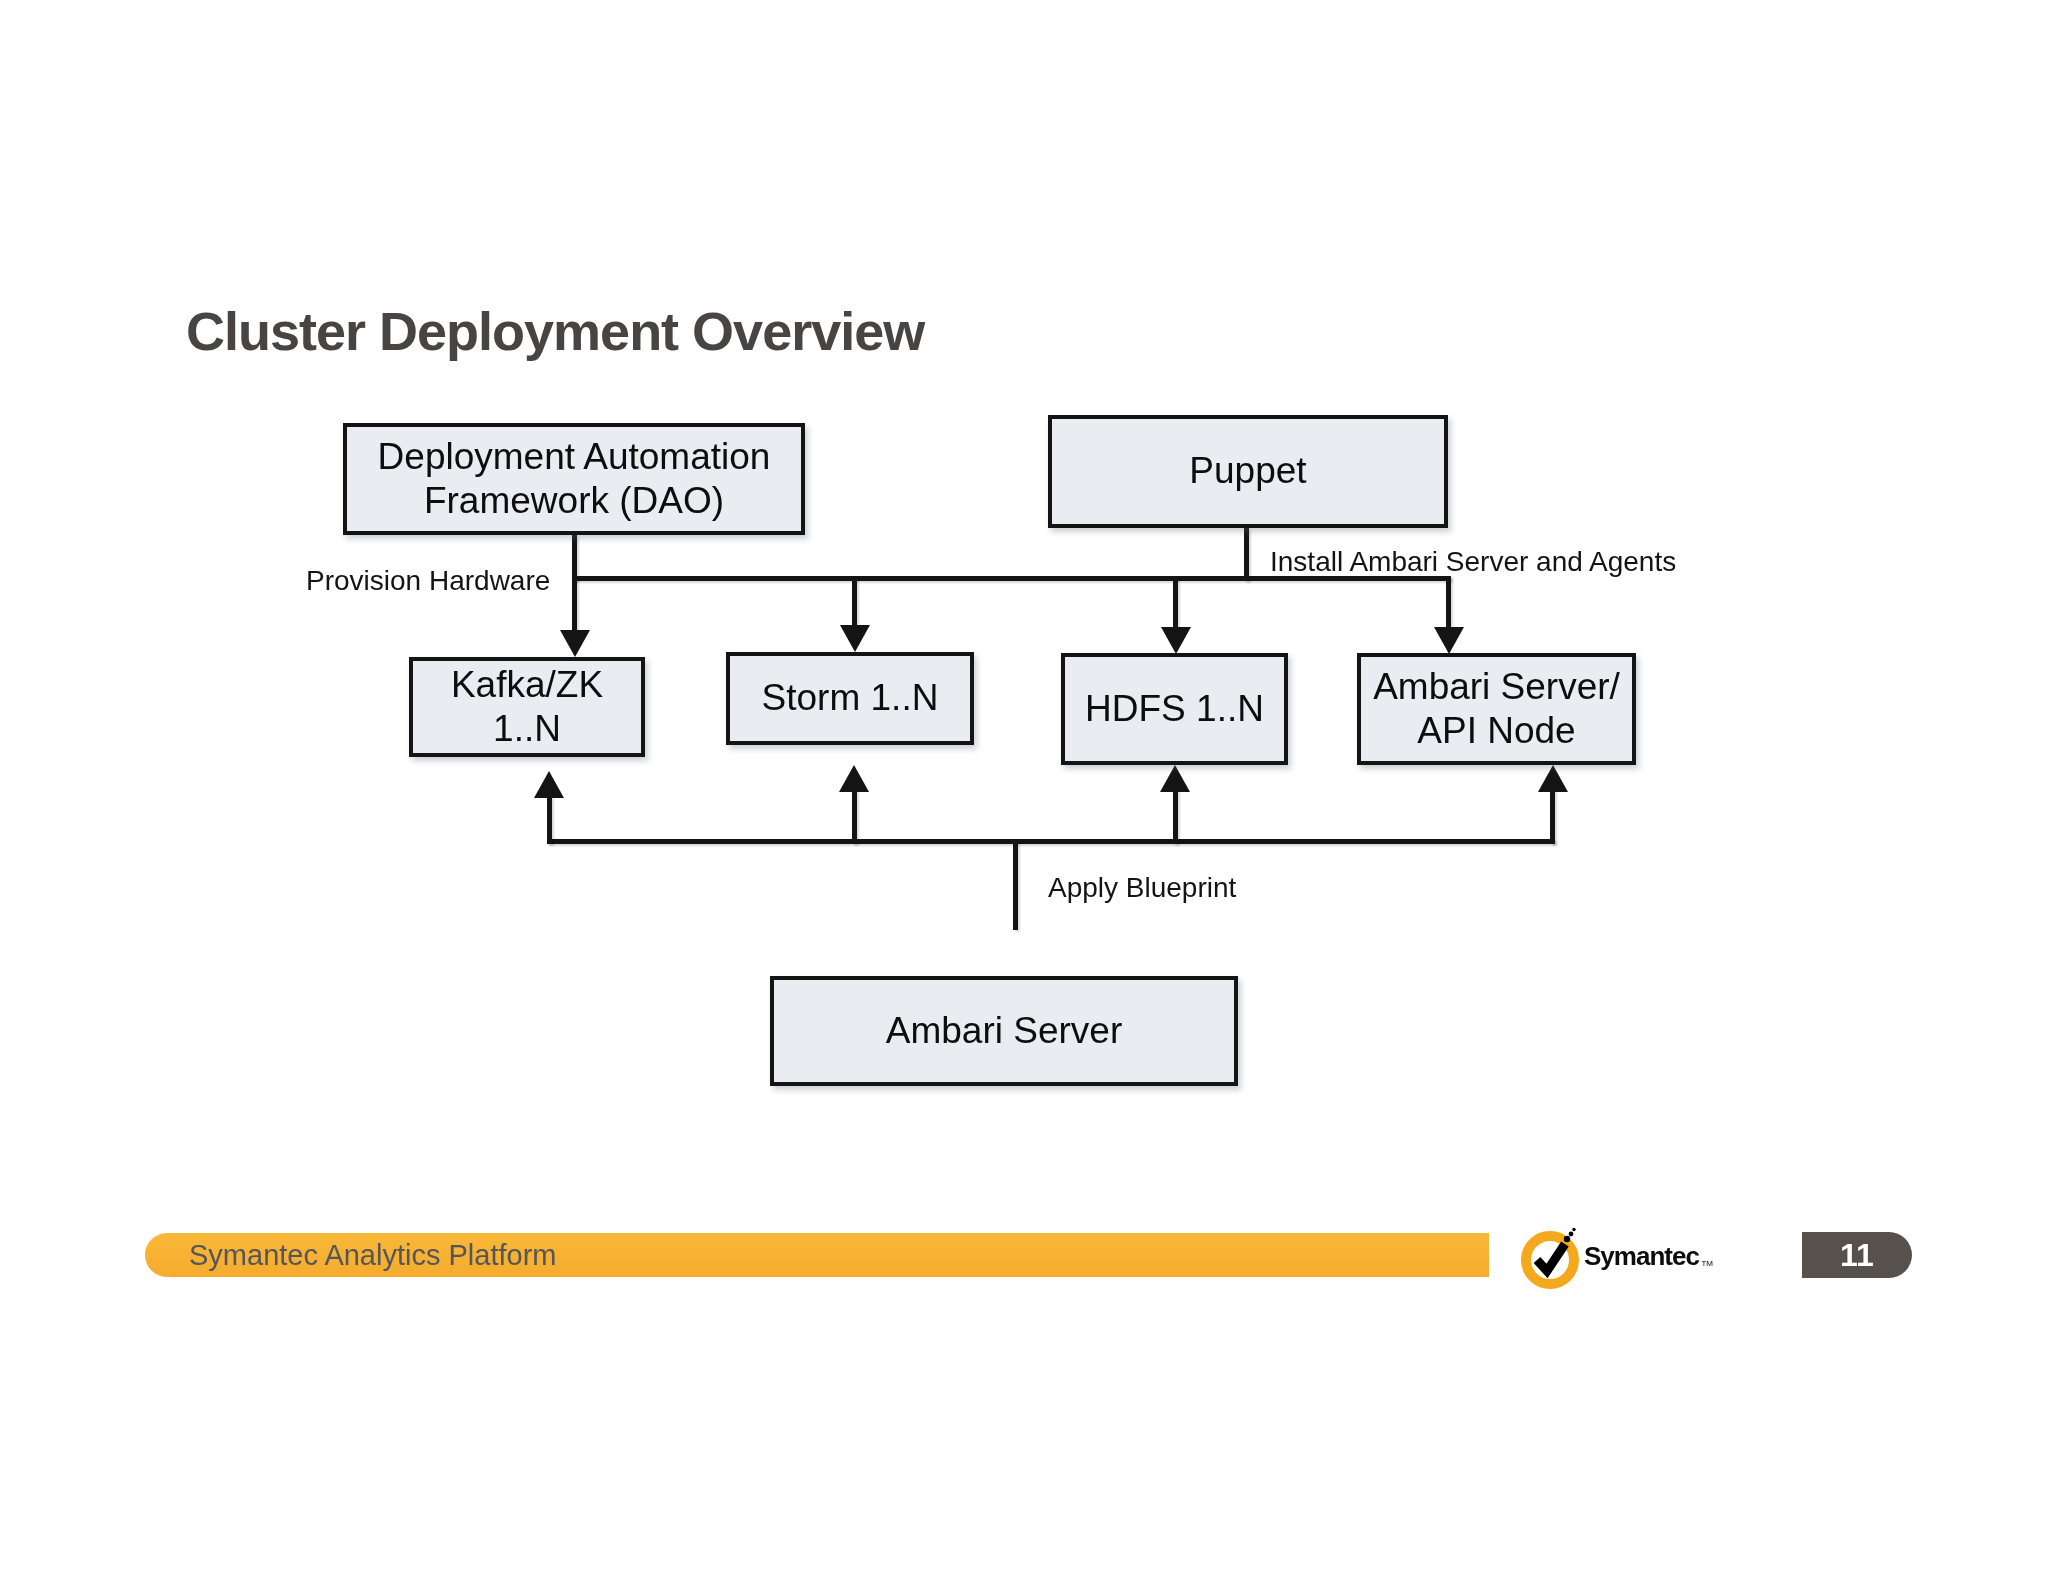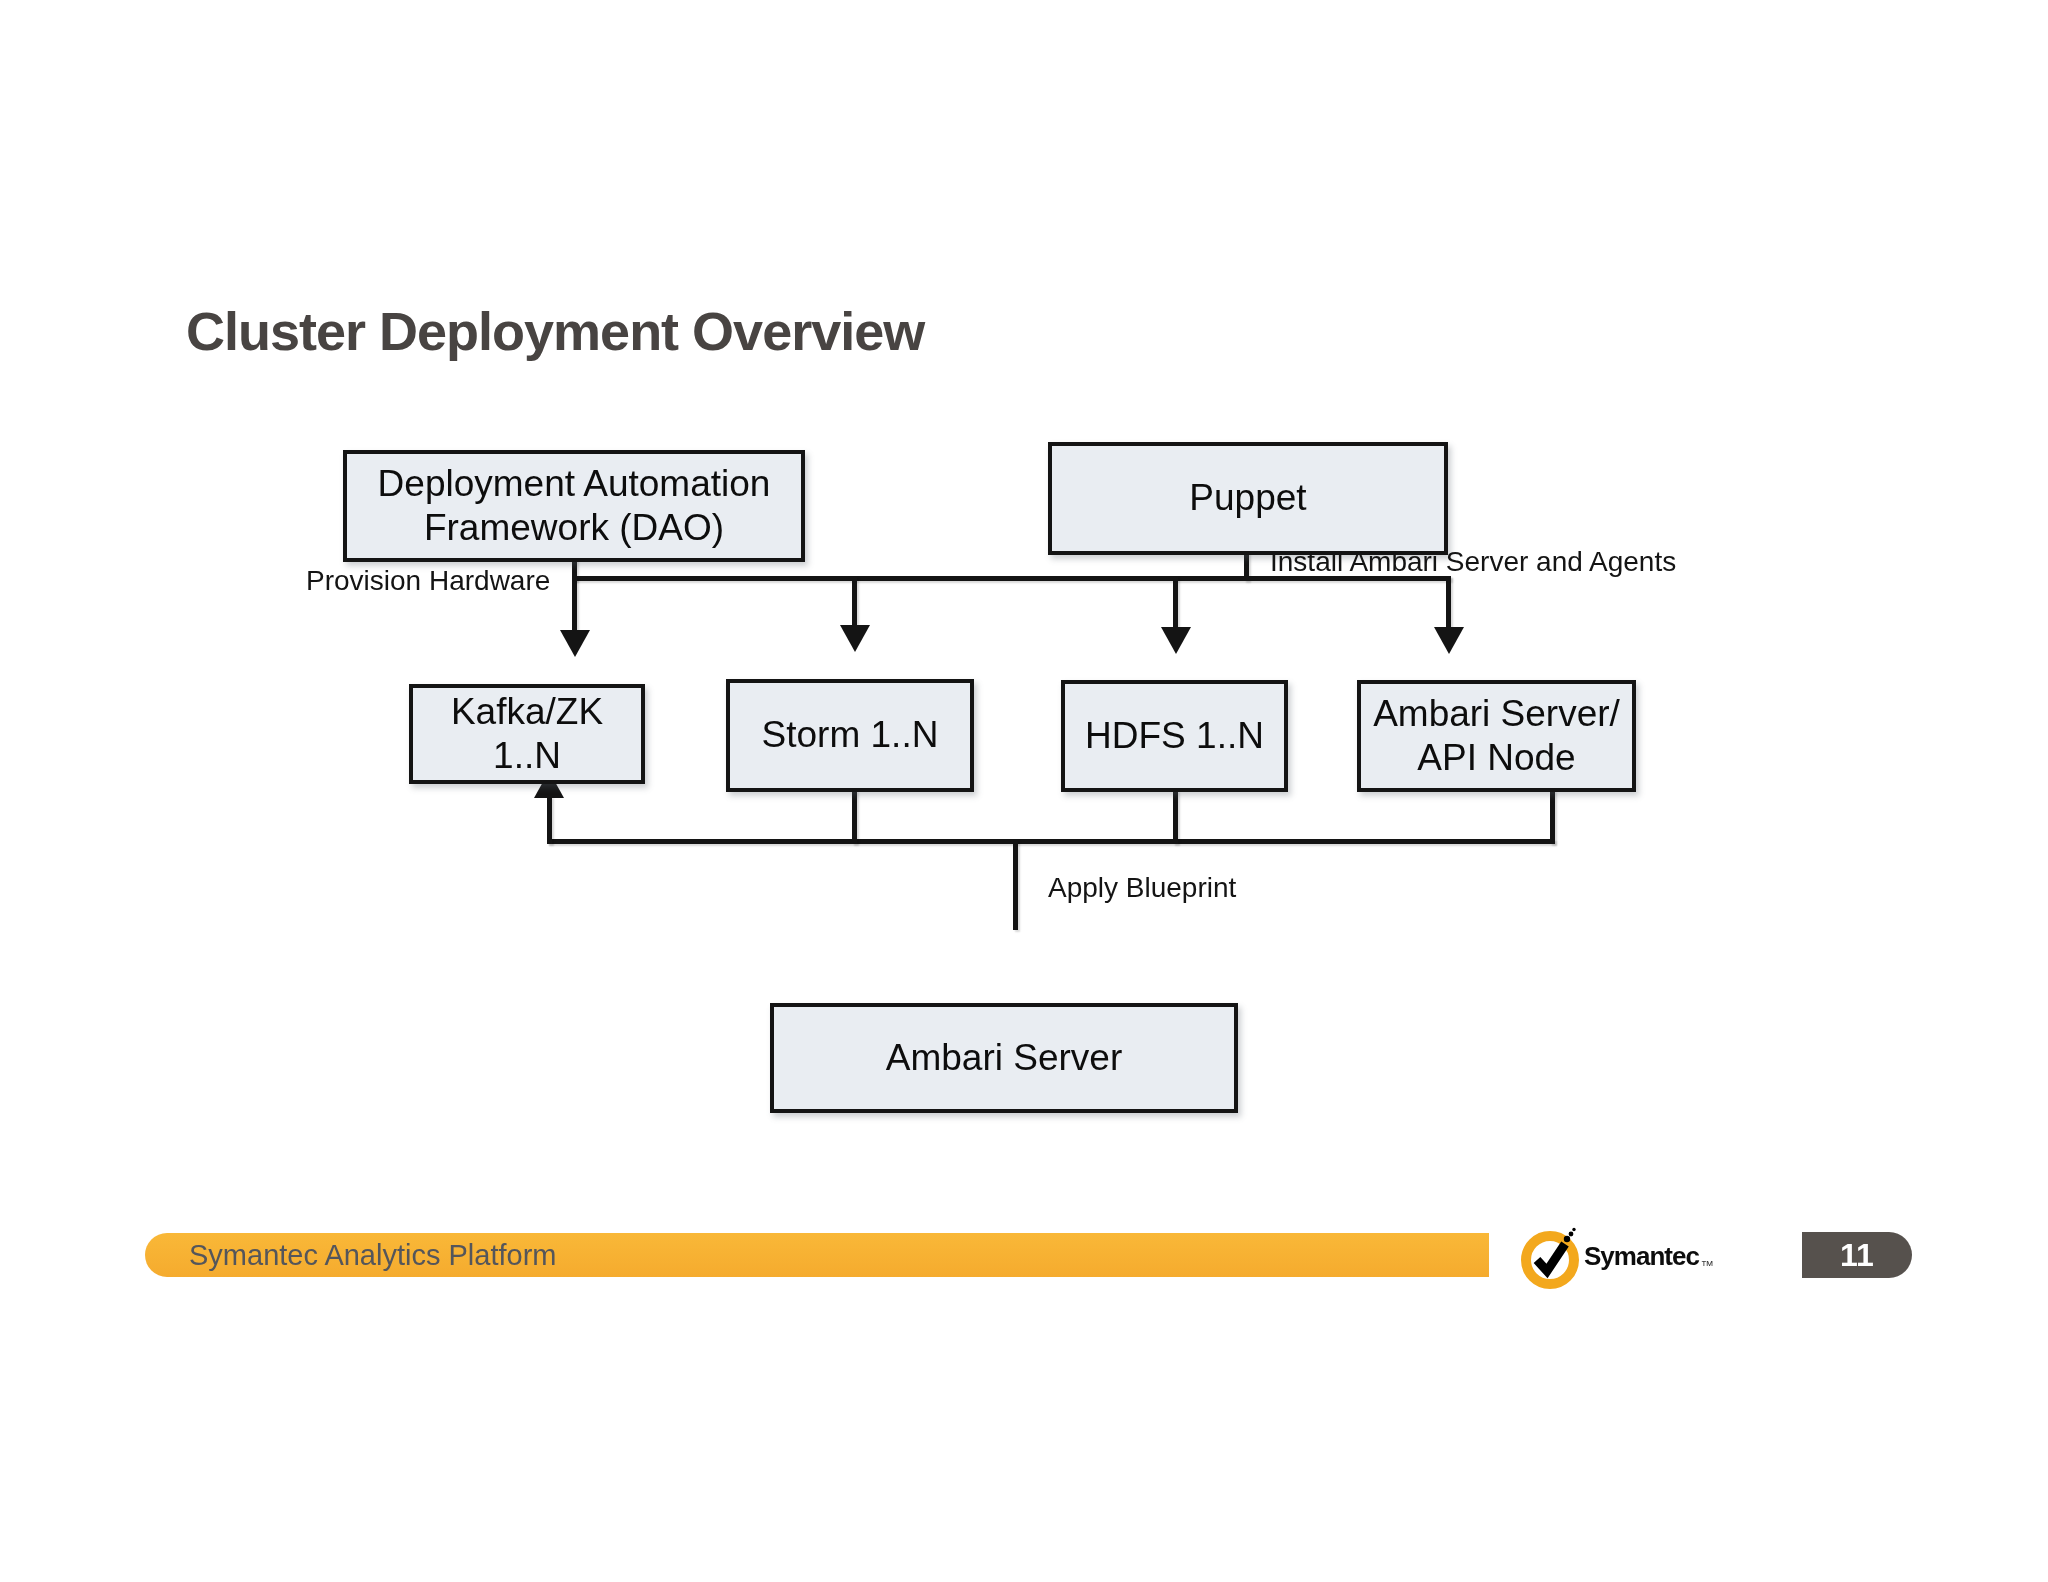--- a/index.html
+++ b/index.html
@@ -6,25 +6,25 @@
   .slide{position:relative;width:2048px;height:1582px;background:#ffffff;overflow:hidden;
          font-family:"Liberation Sans",sans-serif;}
 
   .title{position:absolute;left:186px;top:300px;
          font-size:54px;font-weight:700;letter-spacing:-1px;color:#484442;}
 
   
   .node{position:absolute;box-sizing:border-box;background:#E9EDF2;border:4px solid #141414;
         display:flex;flex-direction:column;align-items:center;justify-content:center;
         font-size:37px;line-height:1.2;color:#0d0d0d;text-align:center;
-        box-shadow:3px 4px 6px rgba(90,100,110,.30);margin-top:27px;}
+        box-shadow:3px 4px 6px rgba(90,100,110,.30);}
   .node-dao   {left:343px; top:423px; width:462px; height:112px;}
   .node-puppet{left:1048px;top:415px; width:400px; height:113px;}
   .node-kafka {left:409px; top:657px; width:236px; height:100px;}
-  .node-storm {left:726px; top:652px; width:248px; height:113px;}
+  .node-storm {left:726px; top:652px; width:248px; height:93px;}
   .node-hdfs  {left:1061px;top:653px; width:227px; height:112px;}
   .node-api   {left:1357px;top:653px; width:279px; height:112px;}
   .node-ambari{left:770px; top:976px; width:468px; height:110px;}
 
   
   .hline,.vline{position:absolute;background:#141414;box-shadow:2px 2px 2px rgba(0,0,0,.15);}
   .hline{height:5px}
   .vline{width:5px}
 
   

